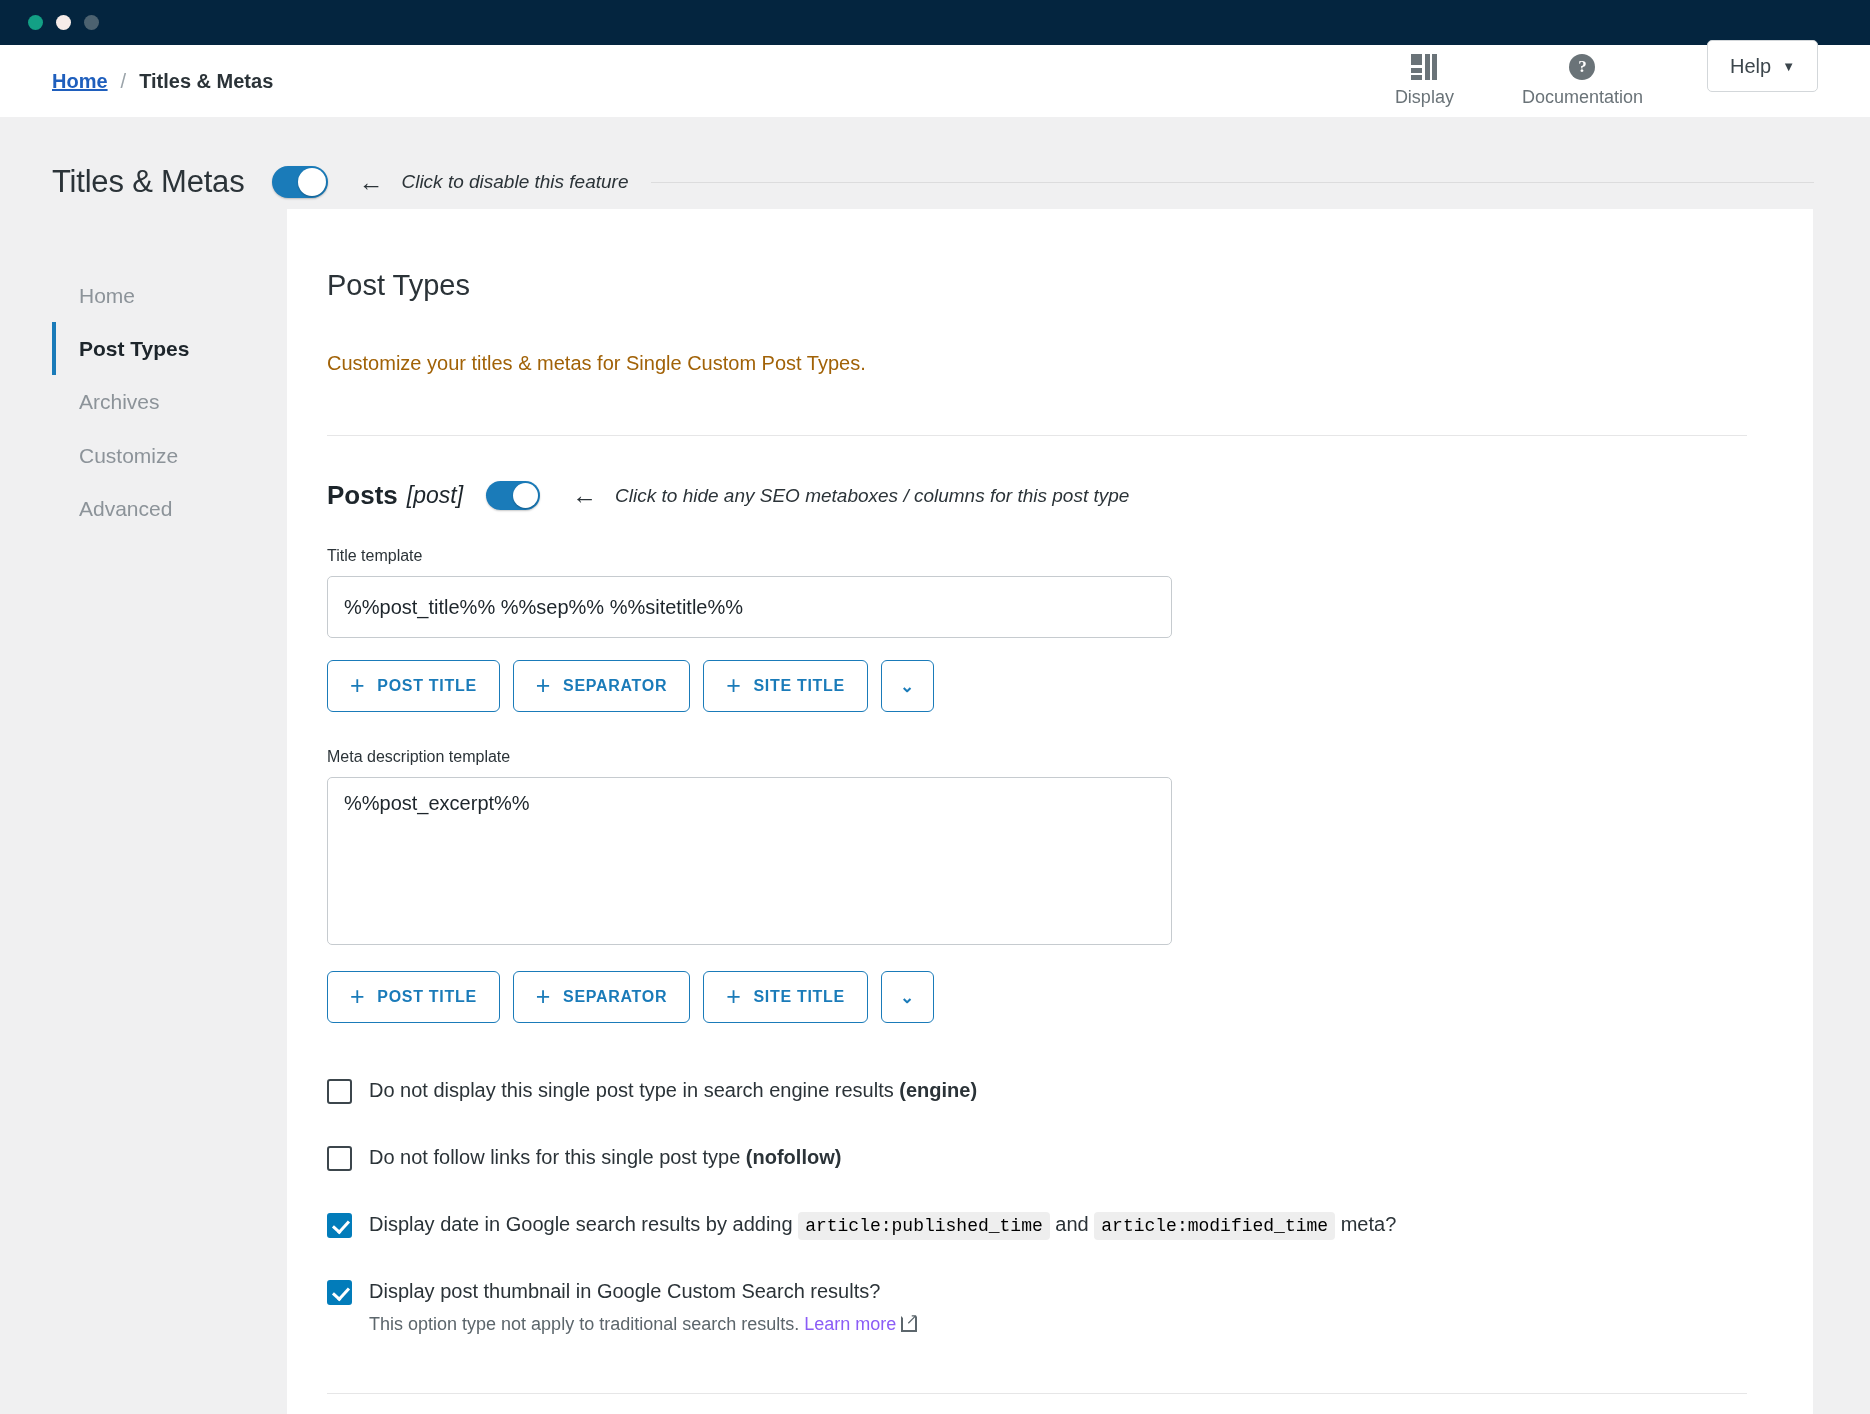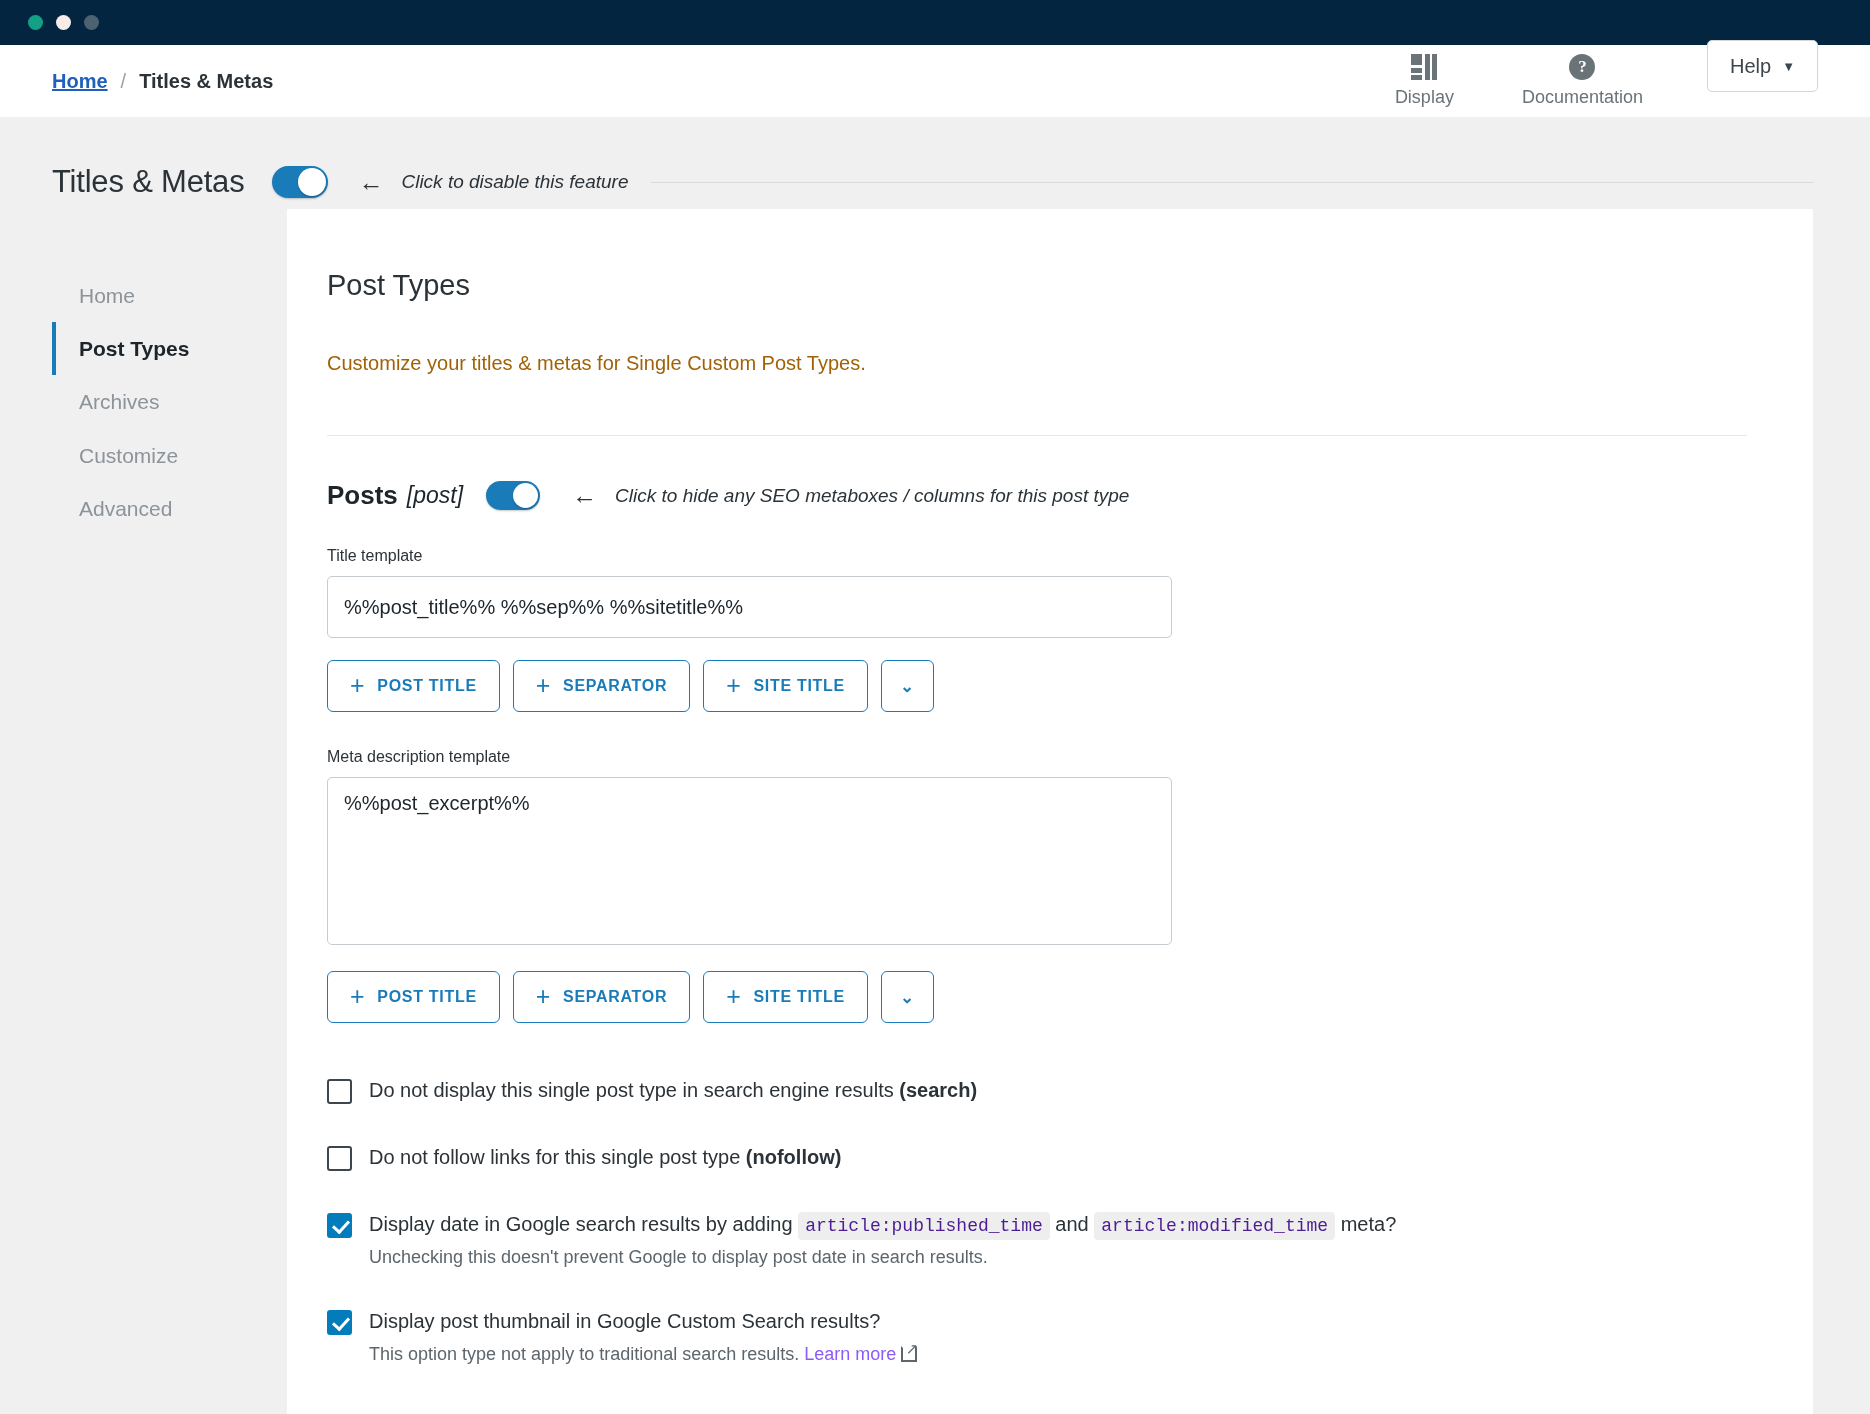--- a/index.html
+++ b/index.html
@@ -303,21 +303,21 @@
     color: #2b3338;
     line-height: 1.3;
   }
   .cb-label b { font-weight: 700; }
   code.chip {
     background: #eeeeee;
     font-family: "Liberation Mono", monospace;
     font-size: 18px;
     padding: 4px 7px;
     border-radius: 4px;
-    color: #4c1d95;
+    color: #000000;
   }
   .cb-sub {
     font-size: 18px;
     color: #5c666c;
     margin: 9px 0 0 42px;
   }
   .learn-link {
     color: #8b5cf6;
     cursor: pointer;
   }
@@ -465,21 +465,21 @@
           </div>
           <div class="tag-btn more">
             <span class="chev">⌄</span>
           </div>
         </div>
 
         
         <div class="cb-row" style="margin-top:54px;">
           <span class="cb"></span>
           <span class="cb-label">
-            <span>Do not display this single post type in search engine results </span><b>(search)</b>
+            <span>Do not display this single post type in search engine results </span><b>(engine)</b>
           </span>
         </div>
 
         
         <div class="cb-row">
           <span class="cb"></span>
           <span class="cb-label">
             <span>Do not follow links for this single post type </span><b>(nofollow)</b>
           </span>
         </div>
@@ -488,21 +488,20 @@
         <div class="cb-row">
           <span class="cb checked"></span>
           <span class="cb-label">
             <span>Display date in Google search results by adding</span>
             <code class="chip">article:published_time</code>
             <span>and</span>
             <code class="chip">article:modified_time</code>
             <span>meta?</span>
           </span>
         </div>
-        <div class="cb-sub">Unchecking this doesn't prevent Google to display post date in search results.</div>
 
         
         <div class="cb-row">
           <span class="cb checked"></span>
           <span class="cb-label">Display post thumbnail in Google Custom Search results?</span>
         </div>
         <div class="cb-sub">
           <span>This option type not apply to traditional search results.</span>
           <a class="learn-link">Learn more</a><span class="ext-icon"></span>
         </div>

